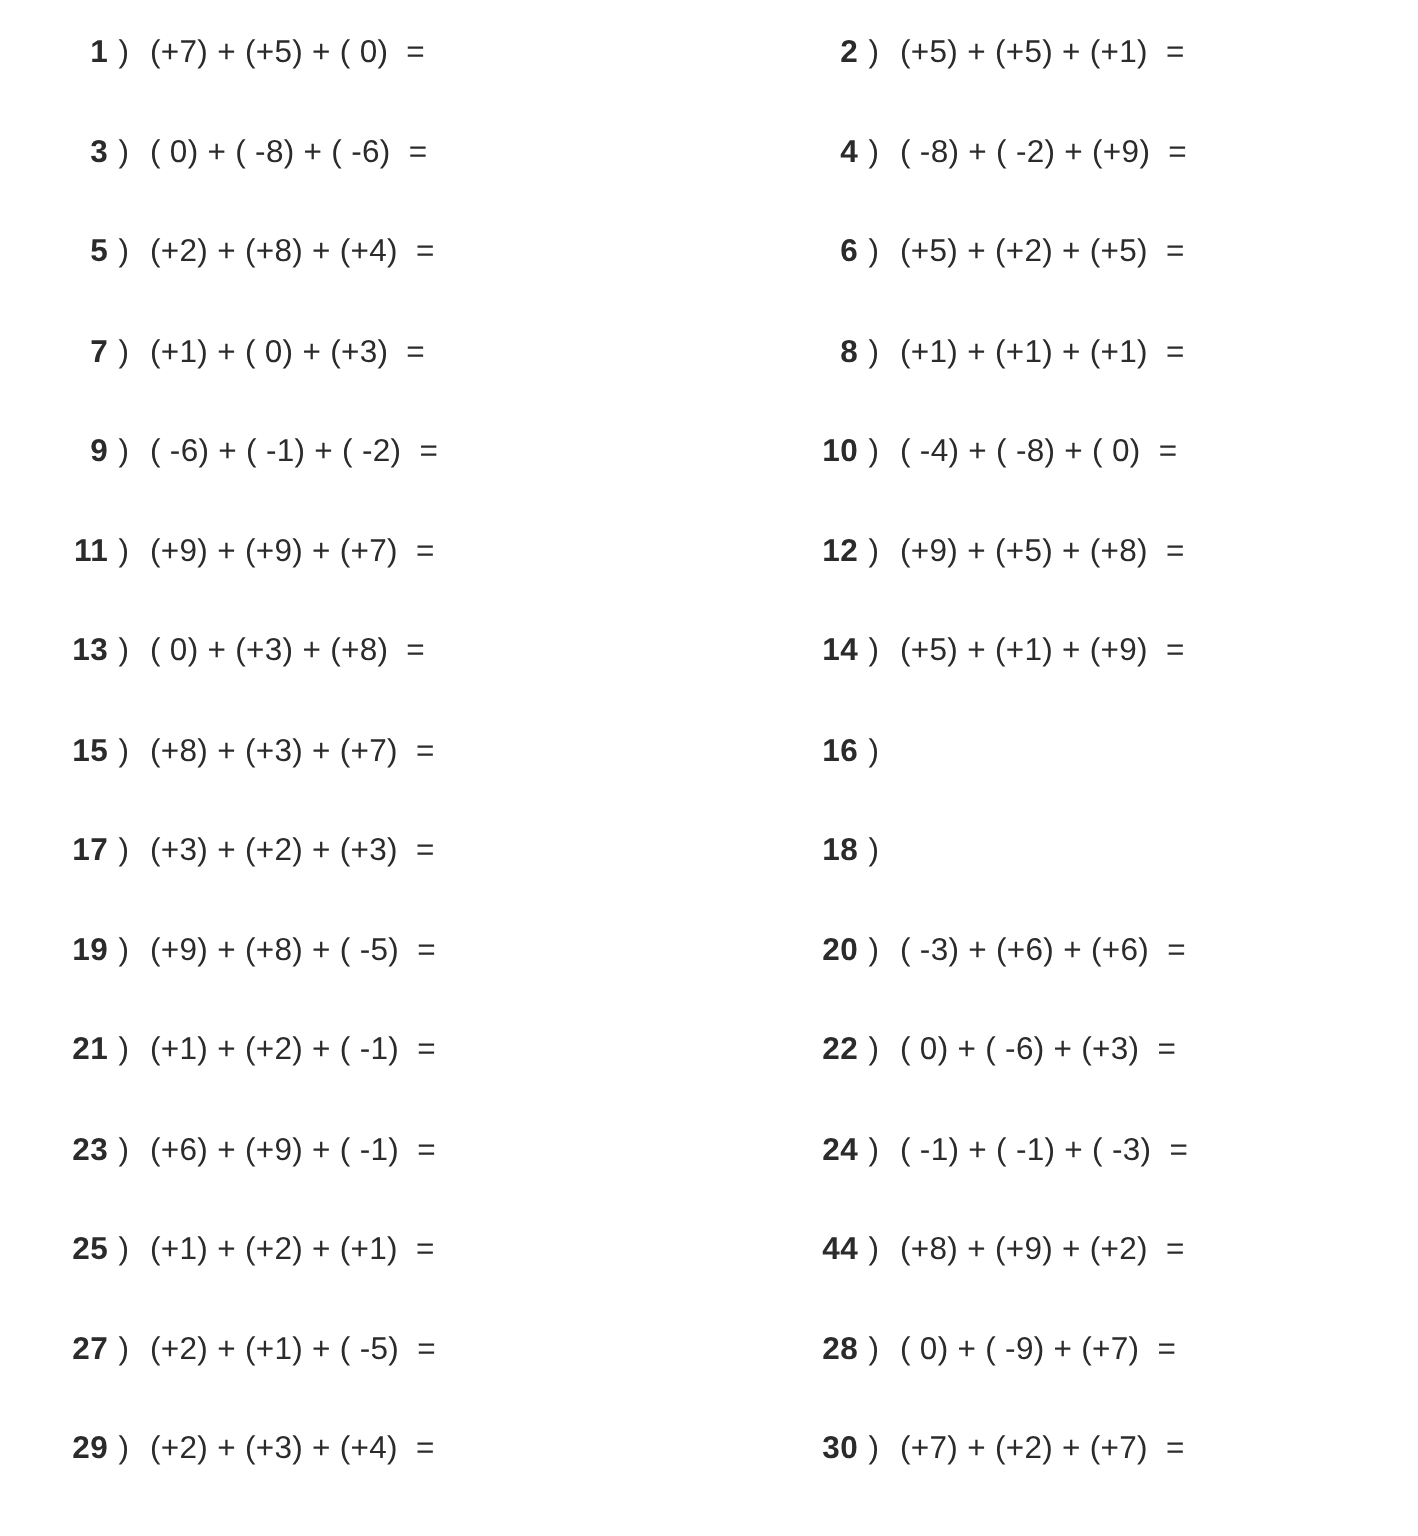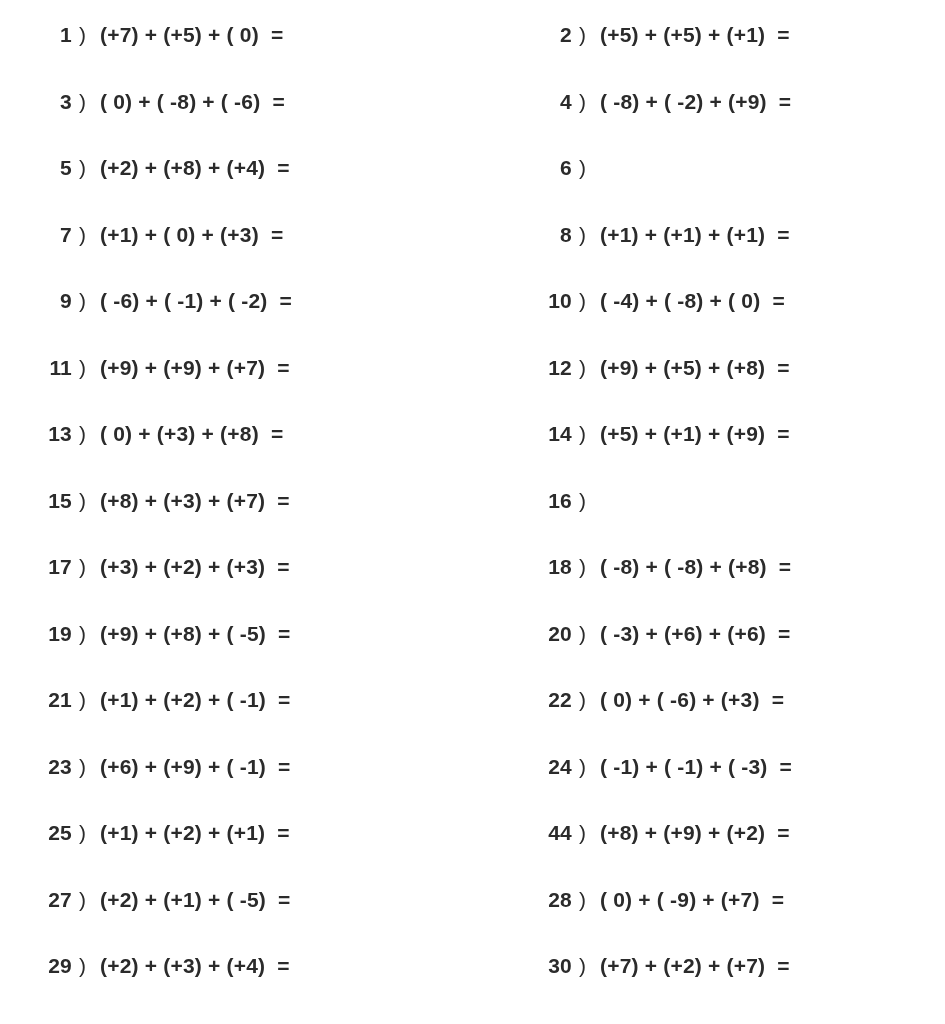--- a/index.html
+++ b/index.html
@@ -54,21 +54,21 @@
   }
 
   .prob-paren {
     display: inline-block;
     padding-left: 7px;
     padding-right: 14px;
     font-weight: 400;
   }
 
   .prob-expr {
-    font-weight: 700;
+    font-weight: 400;
     letter-spacing: 0.2px;
   }
 </style>
 </head>
 <body>
 
 <div class="worksheet">
 
 <div class="row">
       <div class="col-left">
@@ -84,21 +84,21 @@
       </div>
       <div class="col-right">
         <div class="problem"><span class="prob-num">4</span><span class="prob-paren">)</span><span class="prob-expr">( -8) + ( -2) + (+9)  =</span></div>
       </div>
     </div>
     <div class="row">
       <div class="col-left">
         <div class="problem"><span class="prob-num">5</span><span class="prob-paren">)</span><span class="prob-expr">(+2) + (+8) + (+4)  =</span></div>
       </div>
       <div class="col-right">
-        <div class="problem"><span class="prob-num">6</span><span class="prob-paren">)</span></div>
+        <div class="problem"><span class="prob-num">6</span><span class="prob-paren">)</span><span class="prob-expr">(+5) + (+2) + (+5)  =</span></div>
       </div>
     </div>
     <div class="row">
       <div class="col-left">
         <div class="problem"><span class="prob-num">7</span><span class="prob-paren">)</span><span class="prob-expr">(+1) + ( 0) + (+3)  =</span></div>
       </div>
       <div class="col-right">
         <div class="problem"><span class="prob-num">8</span><span class="prob-paren">)</span><span class="prob-expr">(+1) + (+1) + (+1)  =</span></div>
       </div>
     </div>
@@ -132,21 +132,21 @@
       </div>
       <div class="col-right">
         <div class="problem"><span class="prob-num">16</span><span class="prob-paren">)</span></div>
       </div>
     </div>
     <div class="row">
       <div class="col-left">
         <div class="problem"><span class="prob-num">17</span><span class="prob-paren">)</span><span class="prob-expr">(+3) + (+2) + (+3)  =</span></div>
       </div>
       <div class="col-right">
-        <div class="problem"><span class="prob-num">18</span><span class="prob-paren">)</span><span class="prob-expr">( -8) + ( -8) + (+8)  =</span></div>
+        <div class="problem"><span class="prob-num">18</span><span class="prob-paren">)</span></div>
       </div>
     </div>
     <div class="row">
       <div class="col-left">
         <div class="problem"><span class="prob-num">19</span><span class="prob-paren">)</span><span class="prob-expr">(+9) + (+8) + ( -5)  =</span></div>
       </div>
       <div class="col-right">
         <div class="problem"><span class="prob-num">20</span><span class="prob-paren">)</span><span class="prob-expr">( -3) + (+6) + (+6)  =</span></div>
       </div>
     </div>

